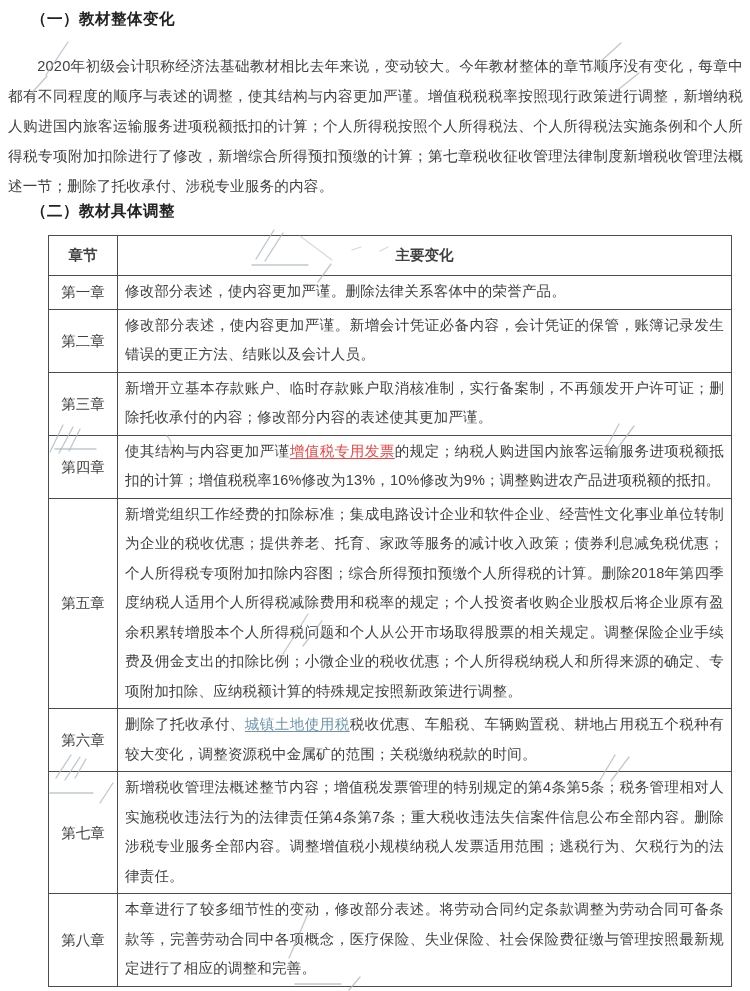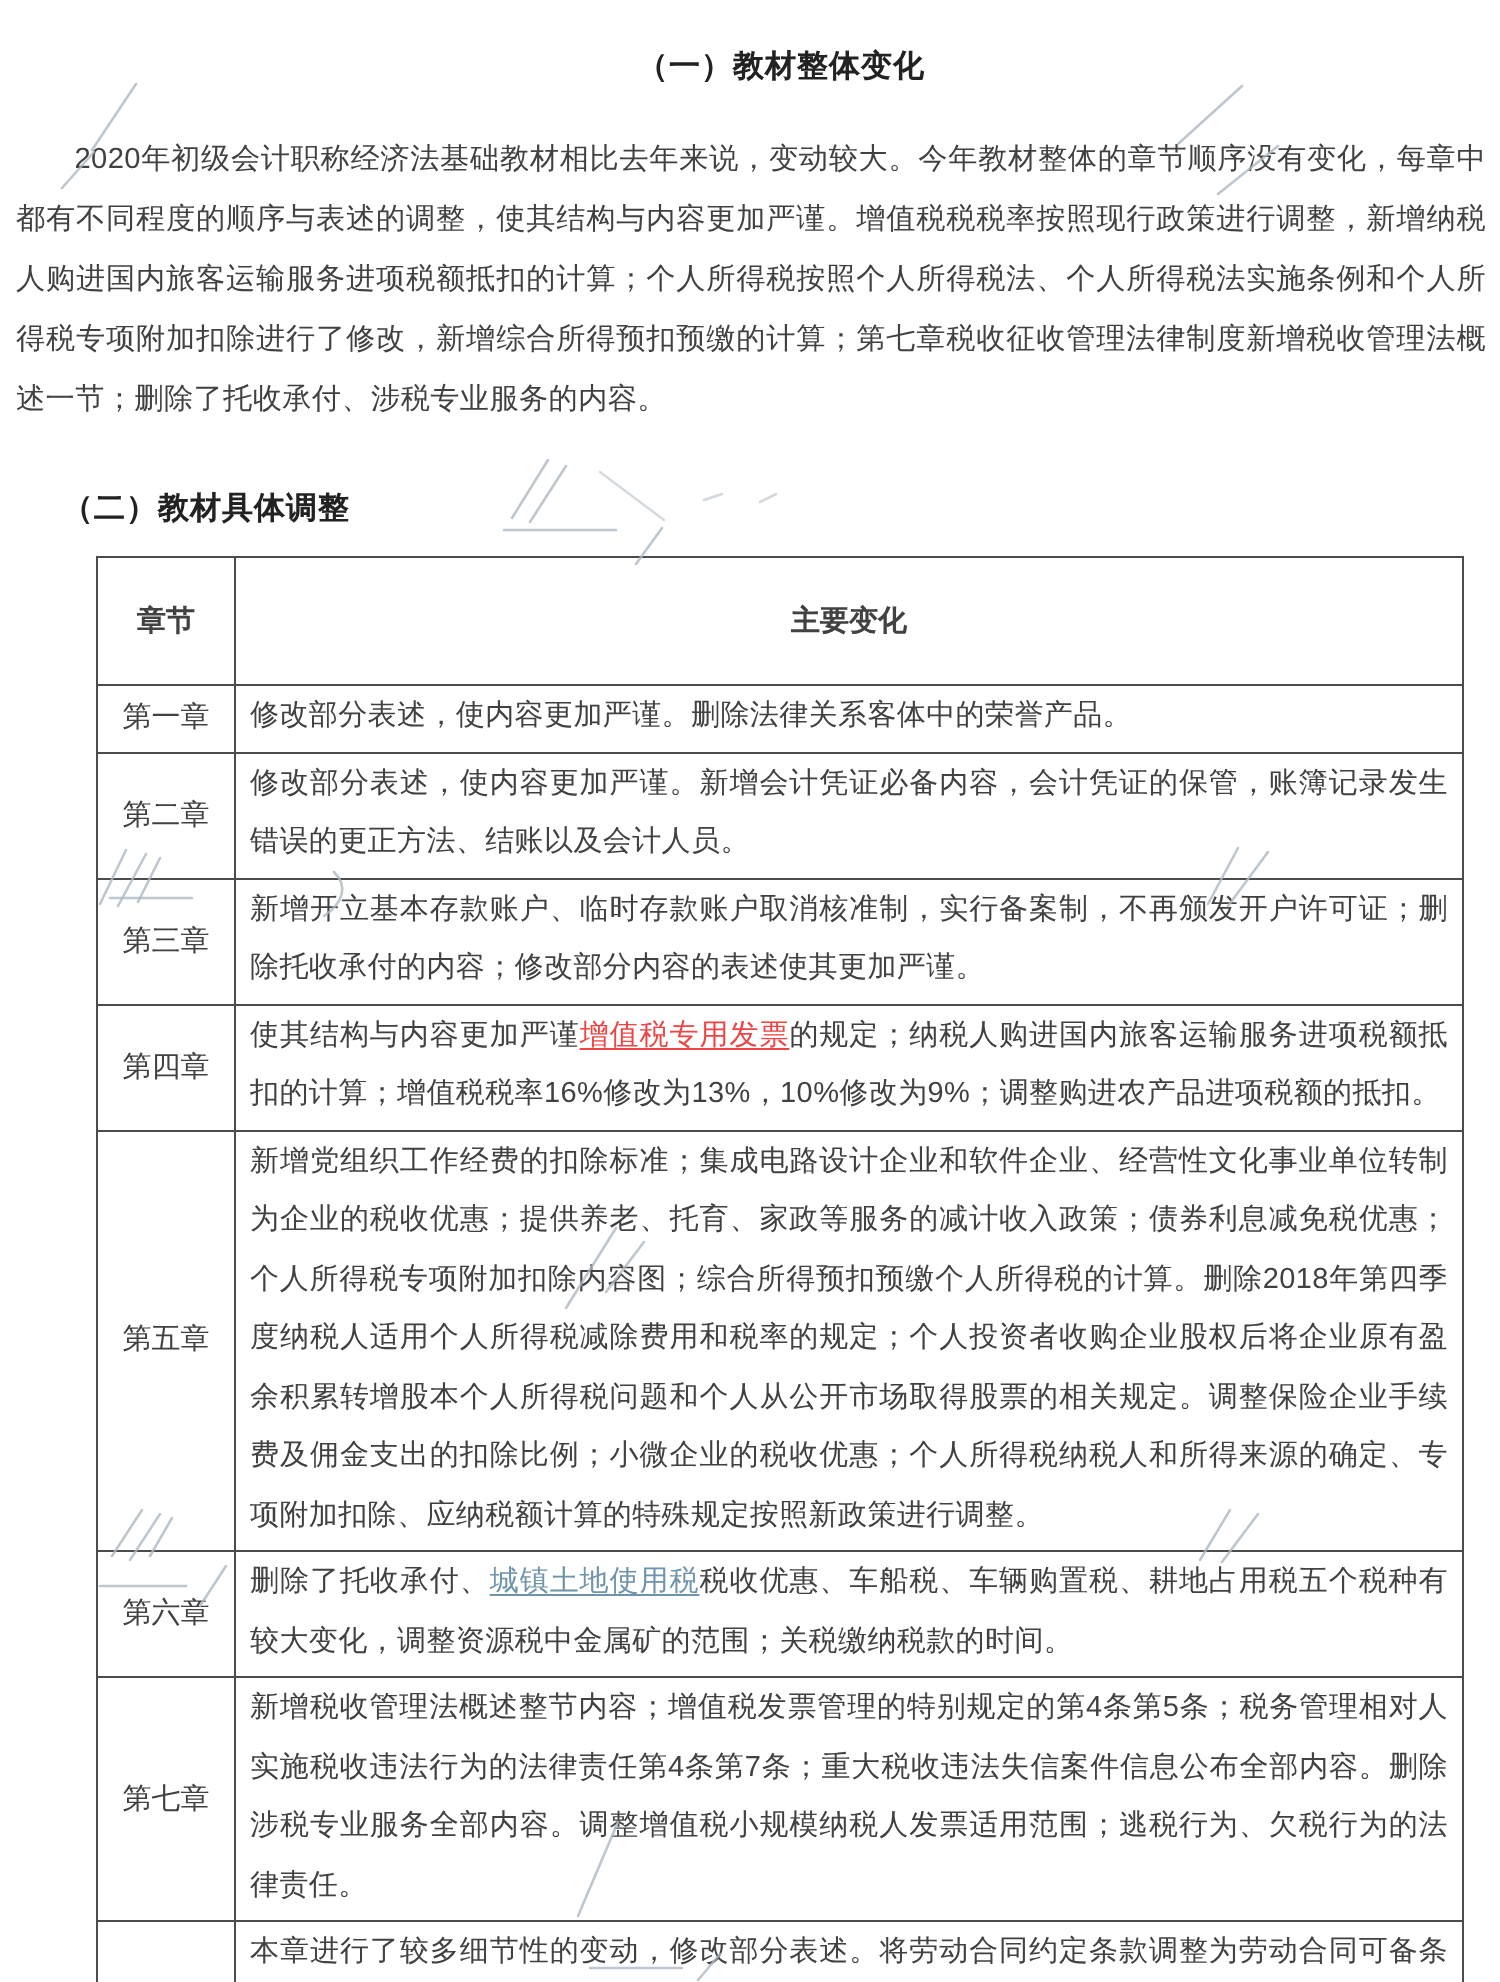--- a/index.html
+++ b/index.html
@@ -6,38 +6,38 @@
   body{
     width:750px;height:991px;background:#ffffff;position:relative;overflow:hidden;
     font-family:"Liberation Sans",sans-serif;
     -webkit-font-smoothing:antialiased;
   }
   .page{position:relative;width:750px;height:991px;}
   .heading{
     font-size:15.5px;font-weight:bold;color:#222222;
     margin:0 0 0 31px;letter-spacing:.5px;
   }
-  .heading1{padding-top:23px;text-align:center;}
-  .heading2{margin-top:29px;font-family:Liberation Serif, serif;}
+  .heading1{padding-top:9px;}
+  .heading2{font-family:Liberation Serif, serif;}
   .para{
     margin:21px 7px 0 8px;
     font-size:14.6px;color:#414141;line-height:30px;
     text-align:justify;text-indent:2em;letter-spacing:.2px;
   }
   table.changes{
     border-collapse:collapse;
     margin:13px 0 0 48px;
     table-layout:fixed;width:683px;
     border:1px solid #4c4c4c;
   }
   table.changes th,table.changes td{
     border:1px solid #4c4c4c;
     font-size:14.5px;color:#414141;
   }
-  th.hdr{font-size:15px;font-weight:bold;color:#222;height:31px;text-align:center;padding:16px;}
+  th.hdr{font-size:15px;font-weight:bold;color:#222;height:31px;text-align:center;padding:4px;}
   td.chapter-cell{width:69px;text-align:center;vertical-align:middle;padding:0;line-height:20px;}
   td.changes-cell{width:614px;padding:1px 7px 2px 7px;line-height:29.5px;text-align:justify;vertical-align:middle;letter-spacing:.2px;}
   td.row-single{height:28px;}
   .inline-link{text-decoration:underline;text-underline-offset:2px;cursor:pointer;}
   svg.scribbles{position:absolute;left:0;top:0;pointer-events:none;z-index:5;}
   svg.scribbles path{stroke:#aeb9c3;stroke-width:1.3;fill:none;stroke-linecap:round;opacity:.8;}
 </style>
 </head>
 <body>
 

